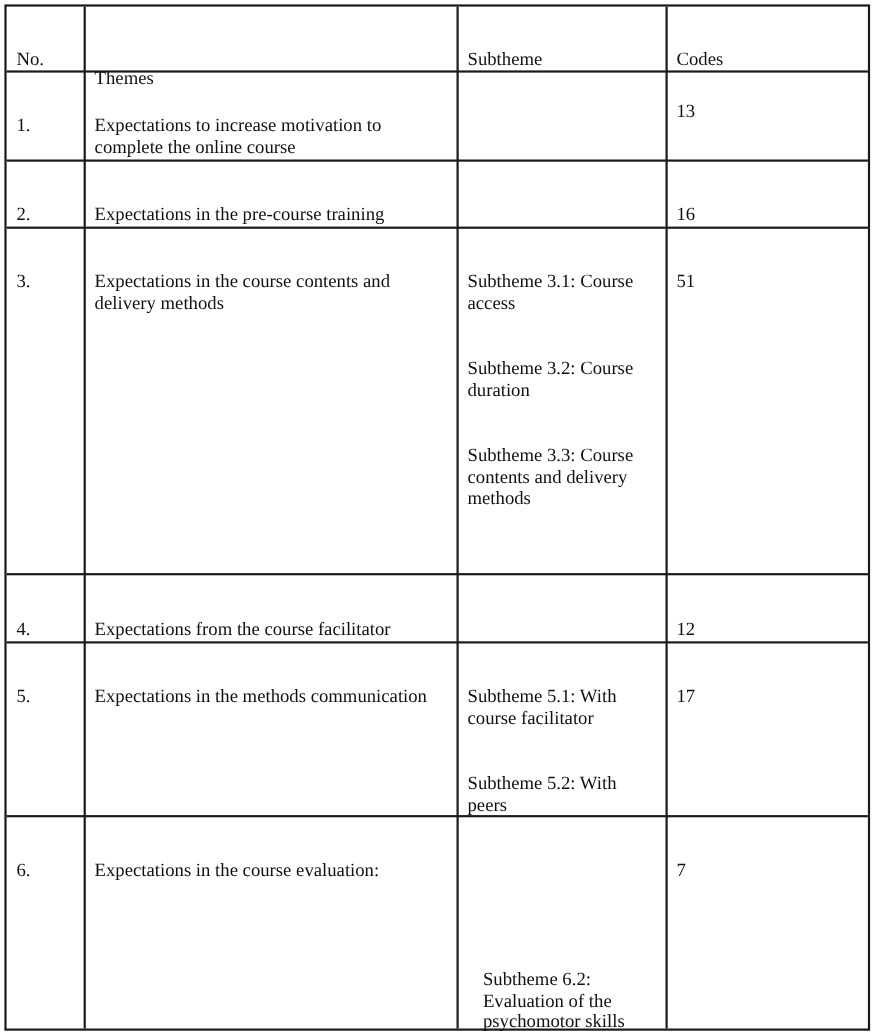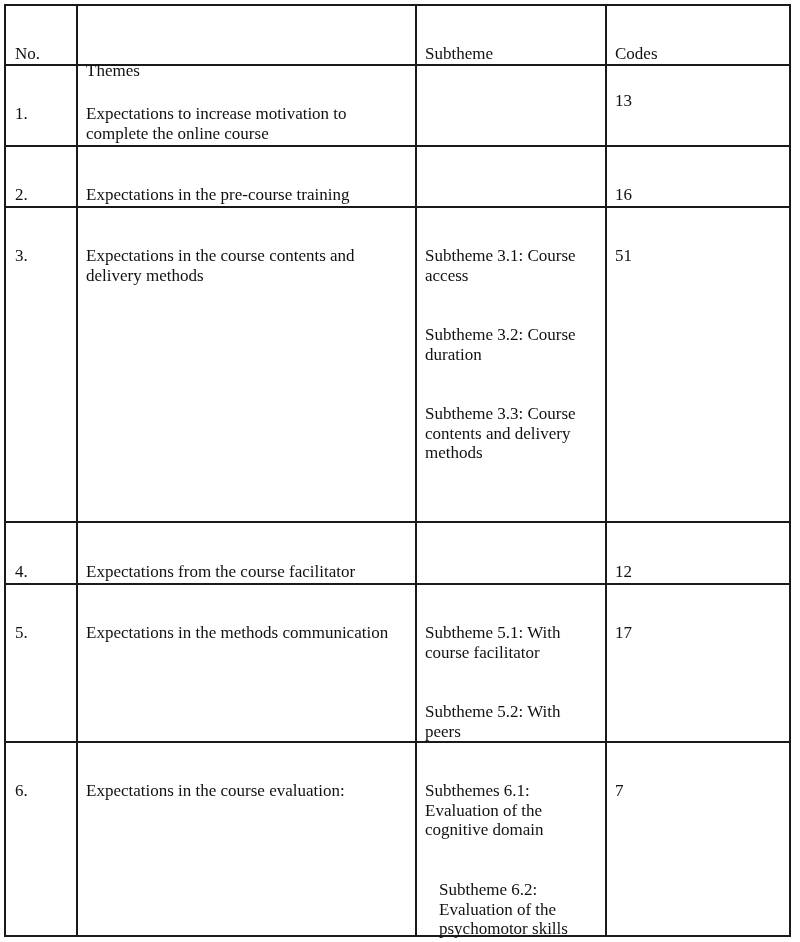--- a/index.html
+++ b/index.html
@@ -51,16 +51,15 @@
   <div class="cell" style="left:609px; top:556px">12</div>
 
   <div class="cell" style="left:9px; top:617px">5.</div>
   <div class="cell" style="left:80px; top:617px; width:320px">Expectations in the methods communication</div>
   <div class="cell" style="left:419px; top:617px; width:150px">Subtheme 5.1: With course facilitator</div>
   <div class="cell" style="left:419px; top:696px; width:150px">Subtheme 5.2: With peers</div>
   <div class="cell" style="left:609px; top:617px">17</div>
 
   <div class="cell" style="left:9px; top:775px">6.</div>
   <div class="cell" style="left:80px; top:775px; width:320px">Expectations in the course evaluation:</div>
-  <div class="cell" style="left:419px; top:775px; width:125px">Subthemes 6.1: Evaluation of the cognitive domain</div>
   <div class="cell" style="left:433px; top:874px; width:135px">Subtheme 6.2: Evaluation of the psychomotor skills</div>
   <div class="cell" style="left:609px; top:775px">7</div>
 </div>
 
 </body></html>

